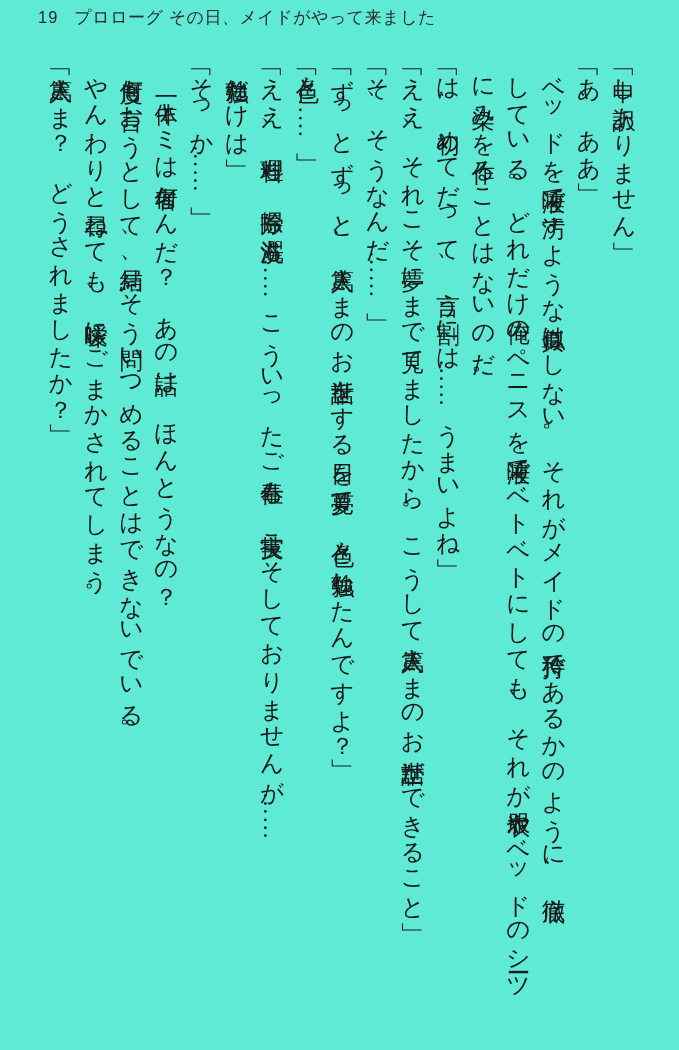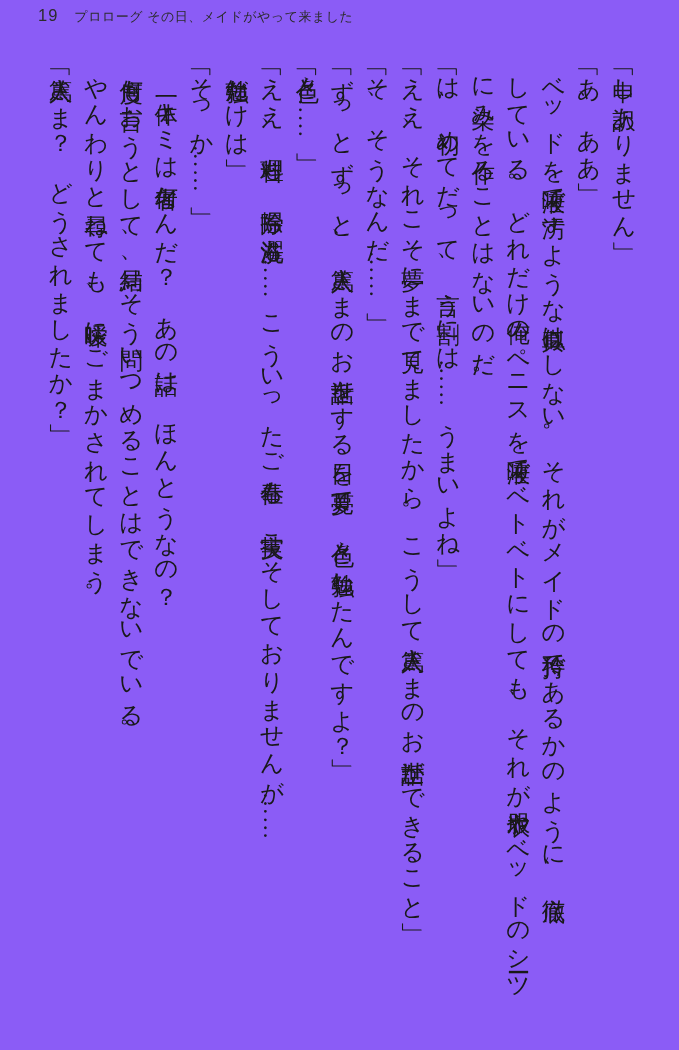--- a/index.html
+++ b/index.html
@@ -4,39 +4,39 @@
 <style>
   html, body {
     margin: 0;
     padding: 0;
     background: #f6f6f4;
   }
   .page {
     position: relative;
     width: 679px;
     height: 1050px;
-    background: #8b5cf6;
+    background: #5eead4;
     overflow: hidden;
   }
   .header {
     position: absolute;
     left: 38px;
     top: 6px;
     display: flex;
     align-items: baseline;
     gap: 16px;
     font-family: "Liberation Sans", "DejaVu Sans", sans-serif;
     color: #2b2b2b;
   }
   .pagenum {
     font-size: 16.5px;
     letter-spacing: 1px;
   }
   .running-head {
-    font-size: 13px;
+    font-size: 17px;
     letter-spacing: 0.5px;
   }
   .body-text {
     position: absolute;
     top: 61px;
     right: 38px;
     height: 965px;
     writing-mode: vertical-rl;
     text-orientation: mixed;
     font-family: "Liberation Serif", "DejaVu Serif", serif;

